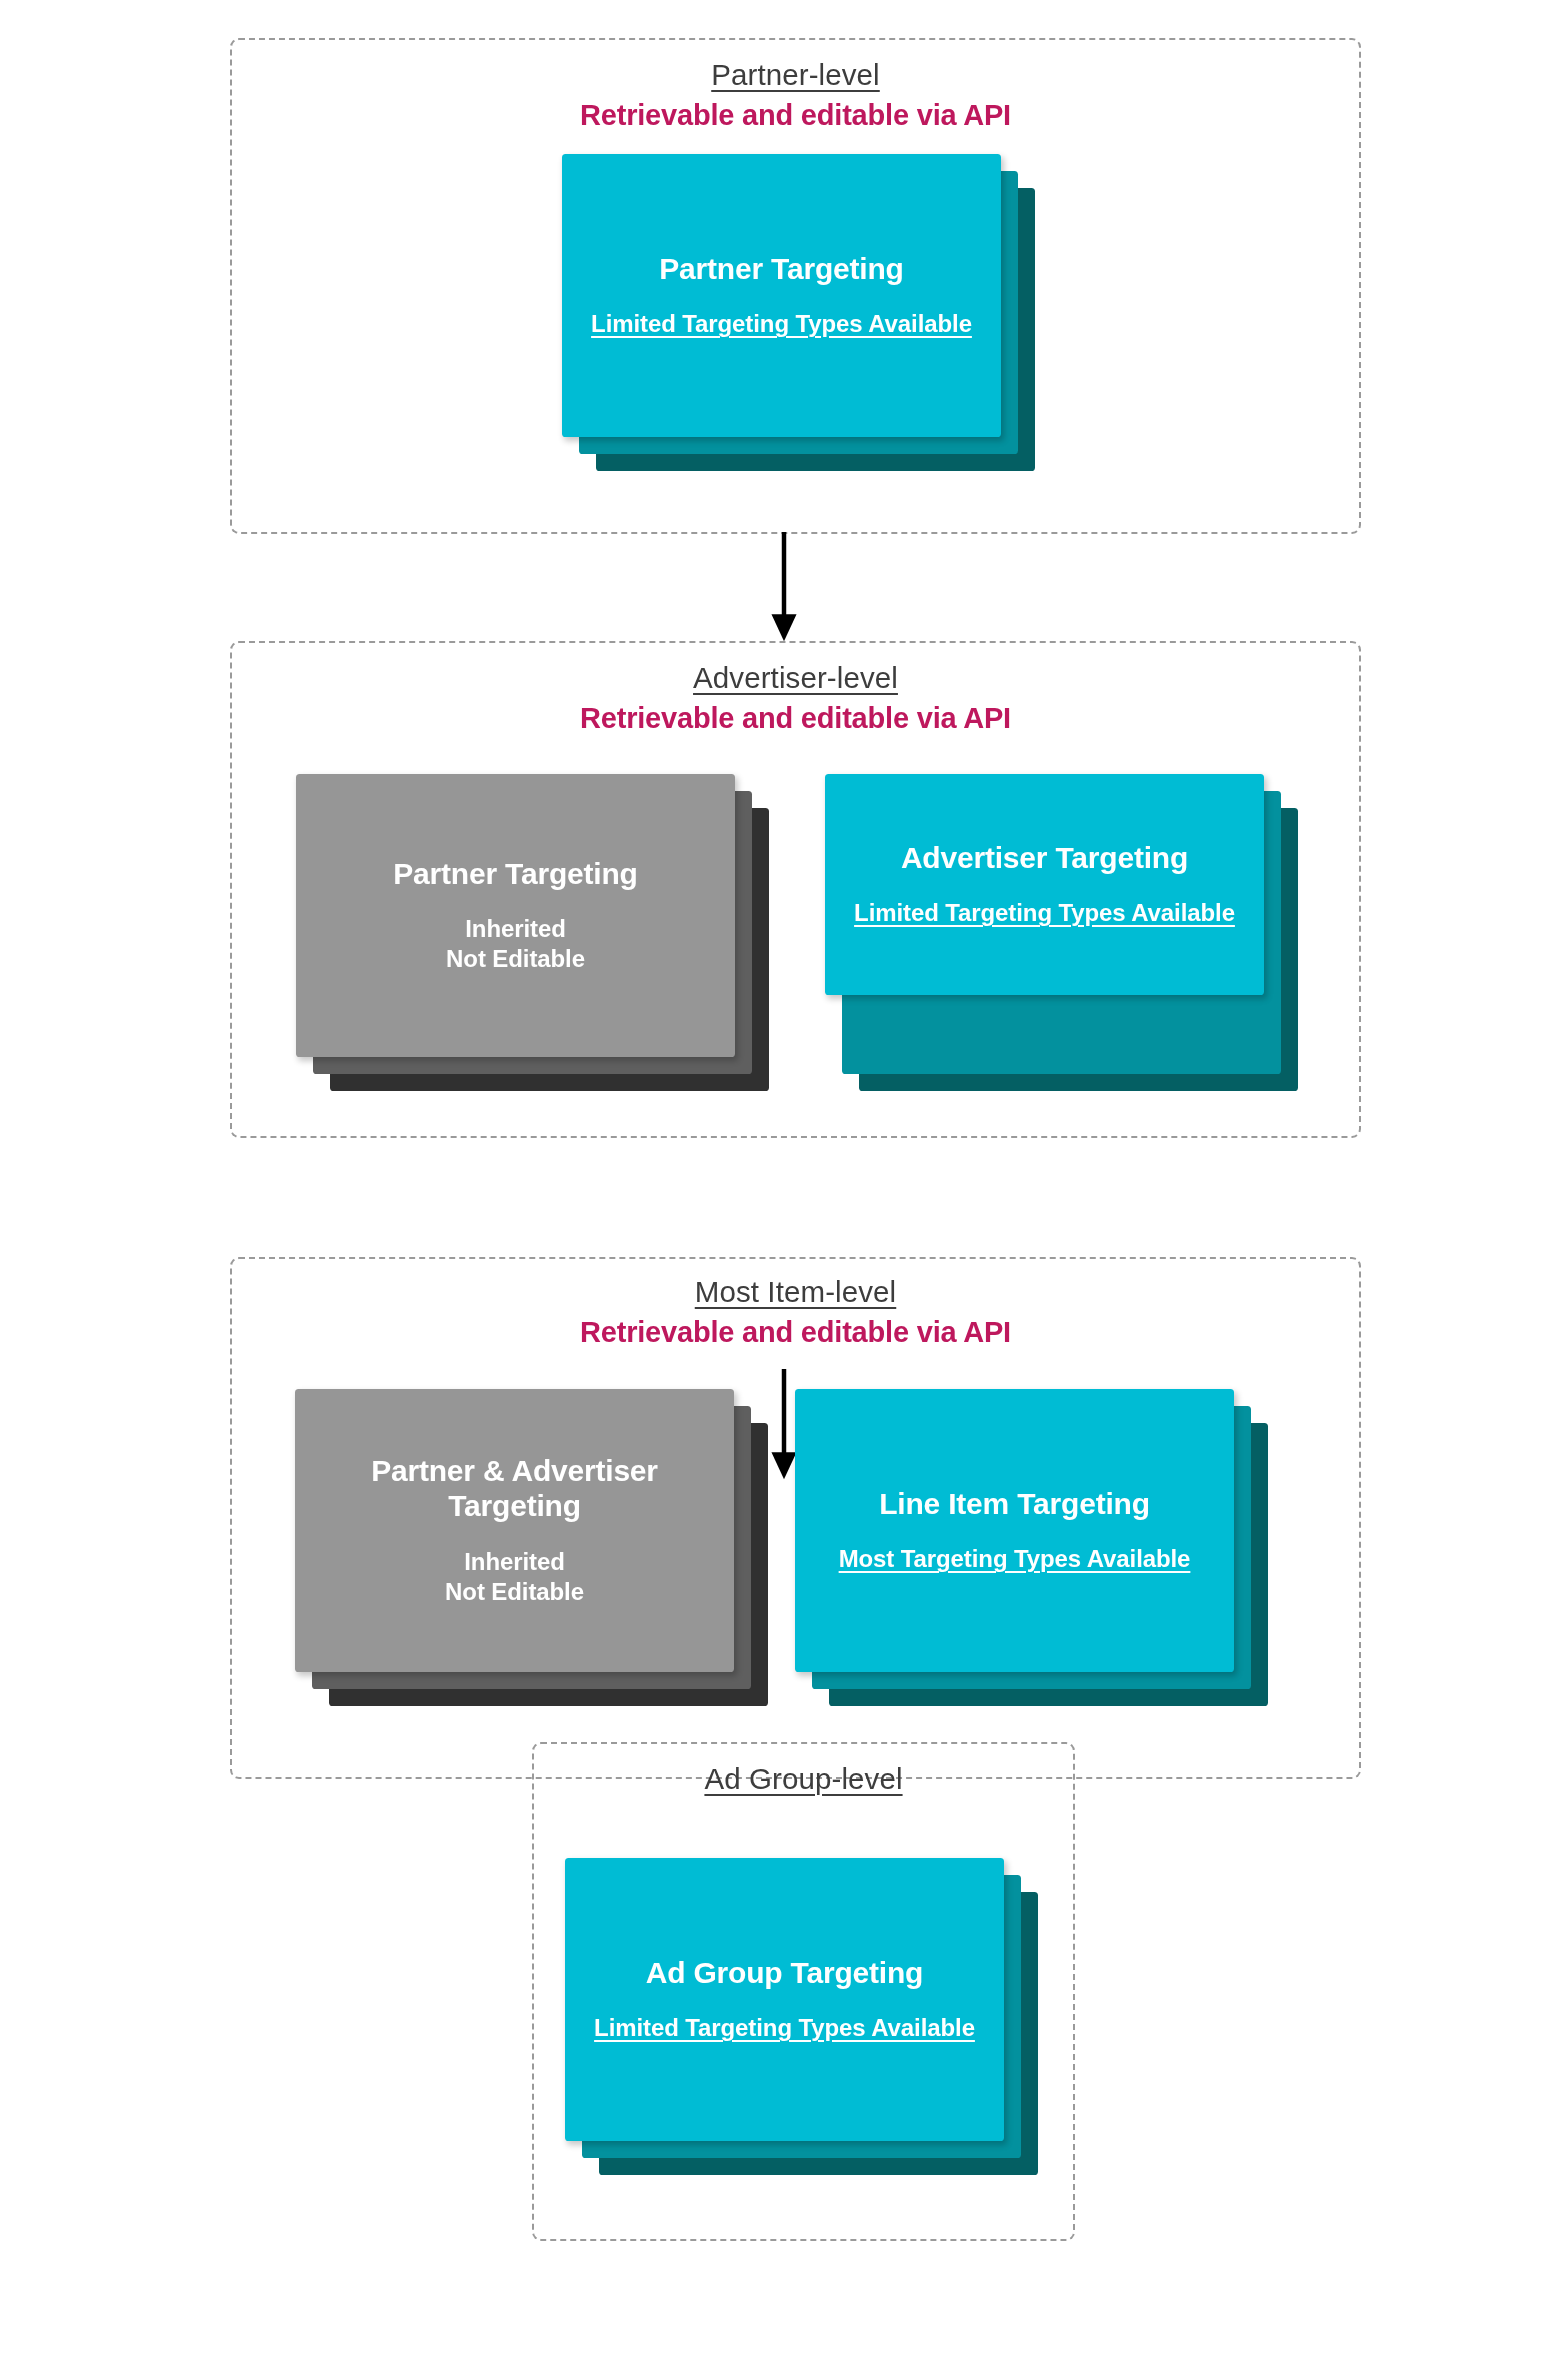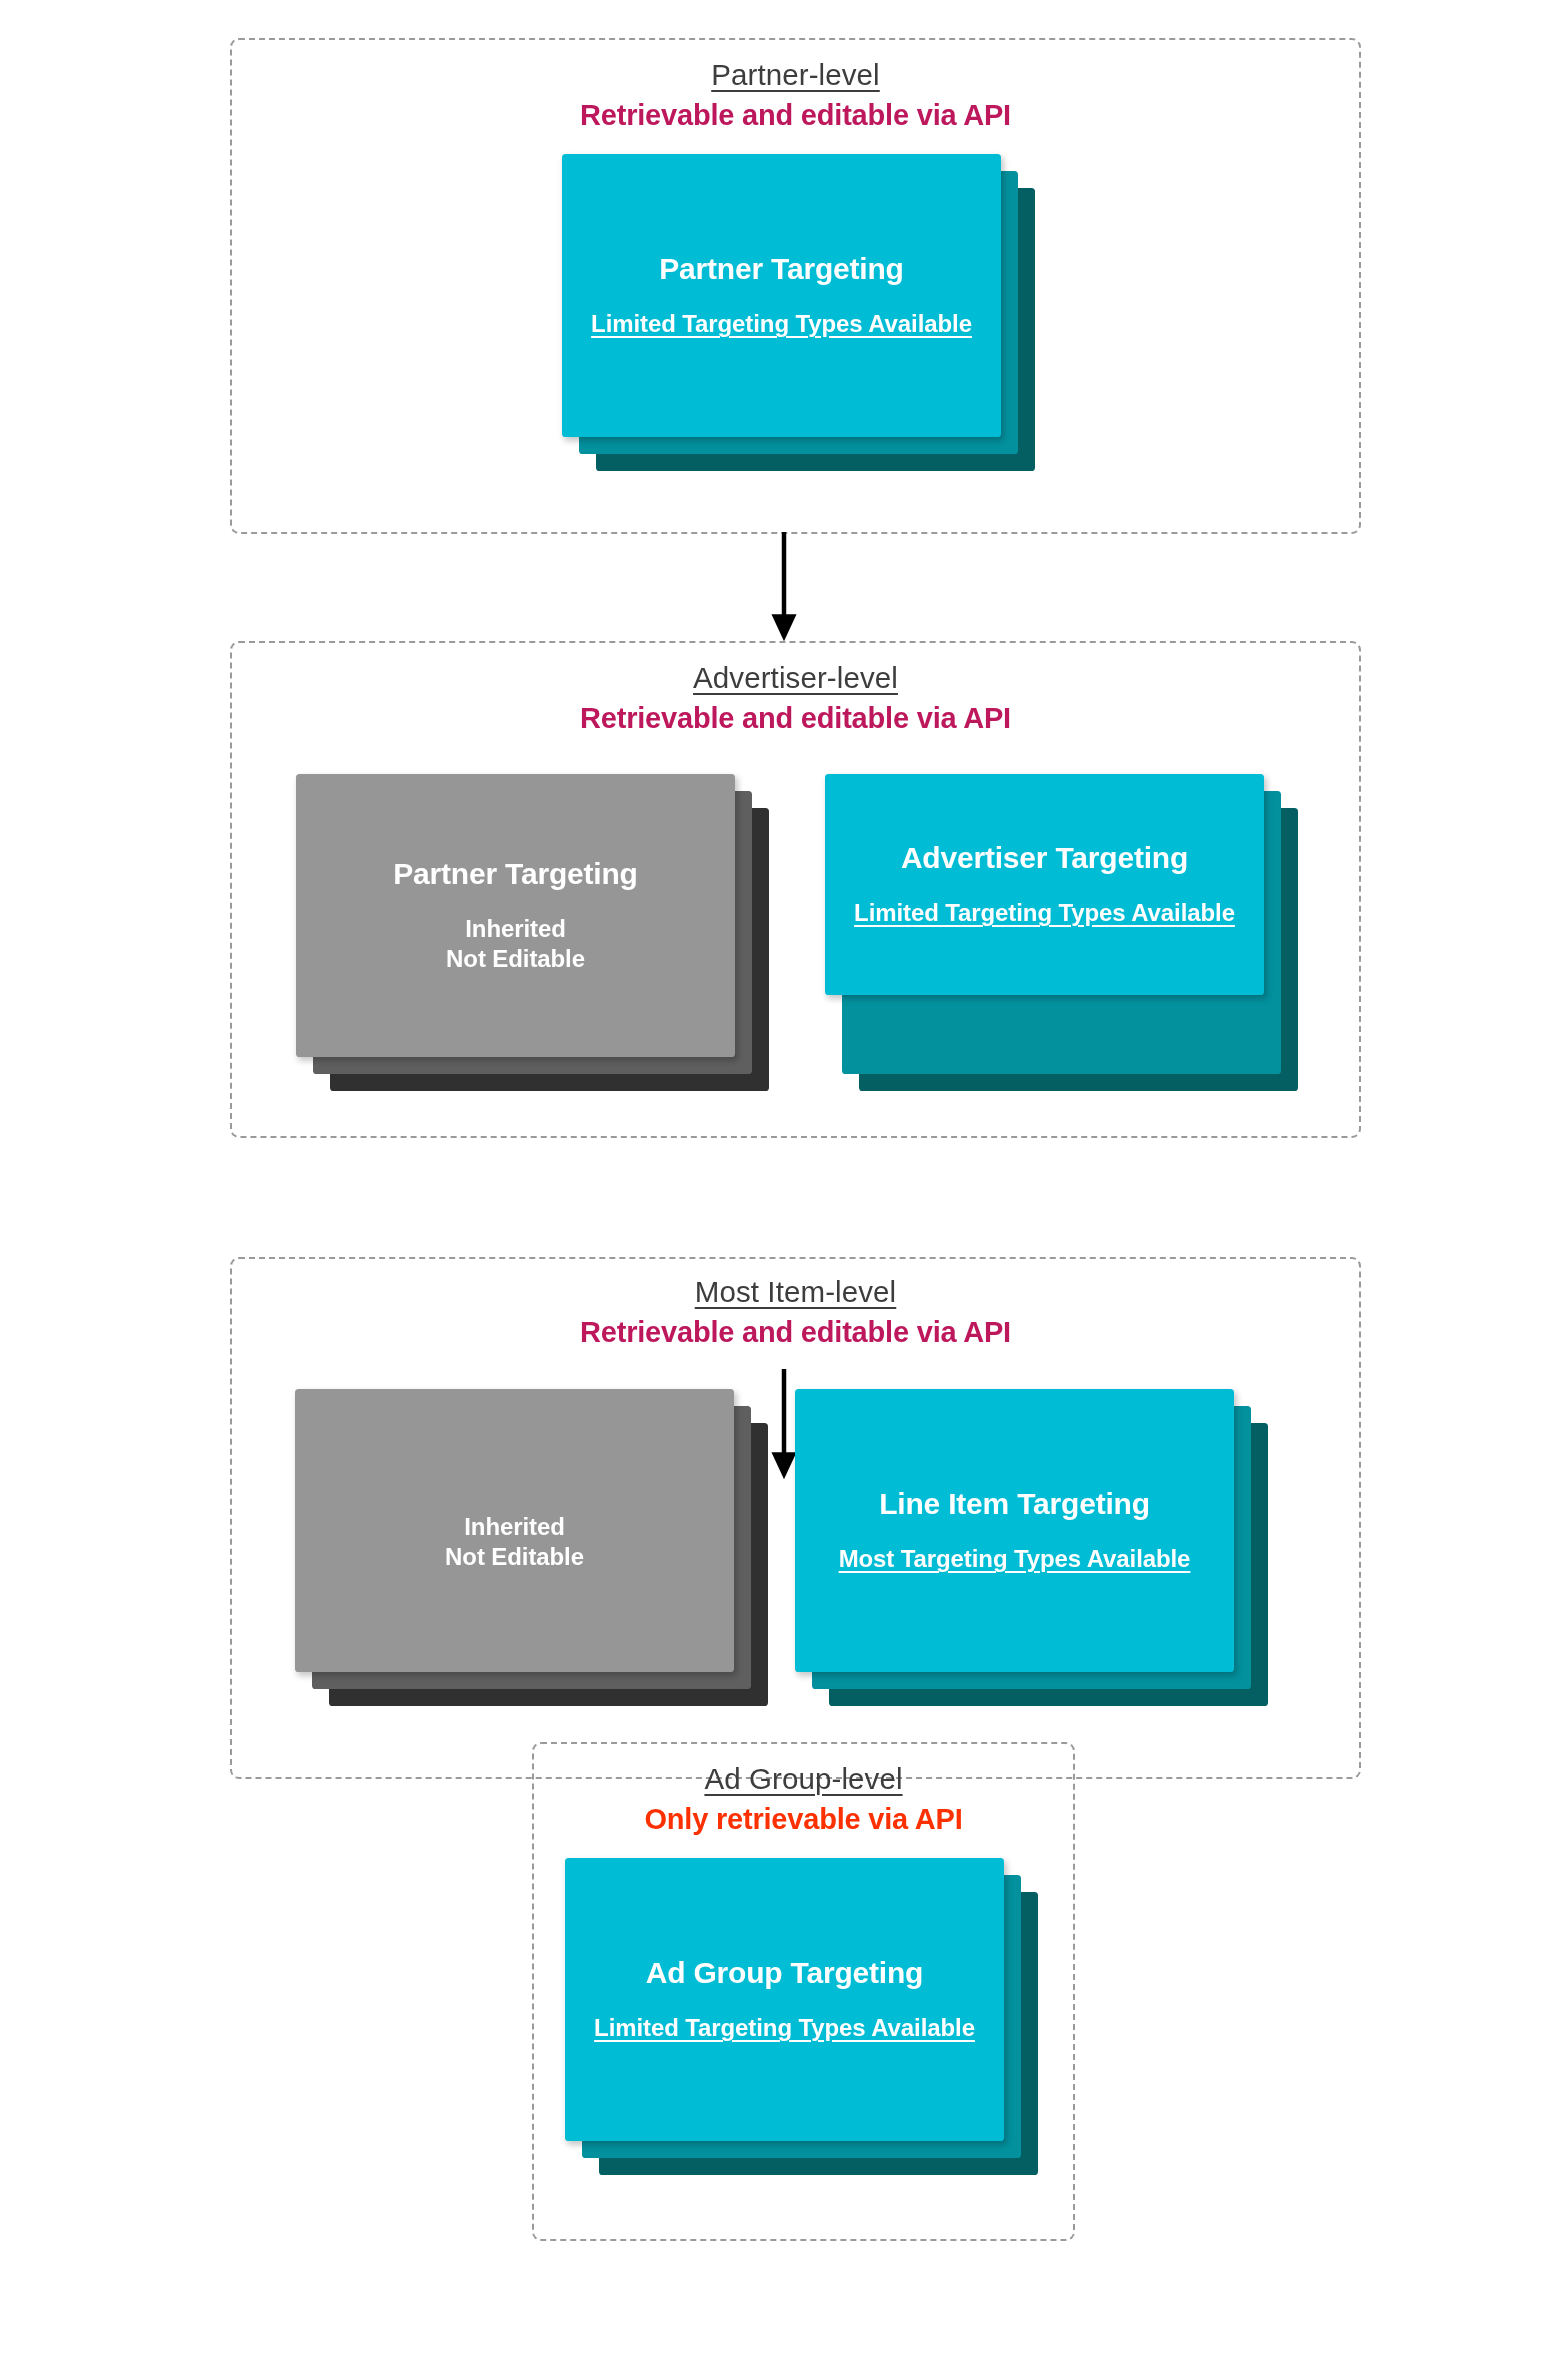--- a/index.html
+++ b/index.html
@@ -183,38 +183,38 @@
   <div class="panel" style="left:230px; top:1257px; width:1131px; height:522px; border-color:#9a9a9a;"></div>
   <div class="panel-header" style="position:absolute; left:230px; top:1275px; width:1131px;">
     <span class="level-name">Most Item-level</span>
     <span class="level-status">Retrievable and editable via API</span>
   </div>
 
   <div class="stack gray" style="left:295px; top:1389px; width:473px; height:317px;">
     <div class="layer back" style="width:439px; height:283px;"></div>
     <div class="layer mid" style="width:439px; height:283px;"></div>
     <div class="layer front" style="width:439px; height:283px;">
+      <div class="card-title">Partner &amp; Advertiser Targeting</div>
       <div class="card-sub" style="white-space:pre-line;">Inherited
 Not Editable</div>
     </div>
   </div>
 
   <div class="stack teal" style="left:795px; top:1389px; width:473px; height:317px;">
     <div class="layer back" style="width:439px; height:283px;"></div>
     <div class="layer mid" style="width:439px; height:283px;"></div>
     <div class="layer front" style="width:439px; height:283px;">
       <div class="card-title">Line Item Targeting</div>
       <div class="card-sub underlined">Most Targeting Types Available</div>
     </div>
   </div>
 
   <div class="panel" style="left:532px; top:1742px; width:543px; height:499px;">
     <div class="panel-header" style="top:18px;">
       <span class="level-name">Ad Group-level</span>
-      <span class="level-status alert">Only retrievable via API</span>
     </div>
 
     <div class="stack teal" style="left:31px; top:114px; width:473px; height:317px;">
       <div class="layer back" style="width:439px; height:283px;"></div>
       <div class="layer mid" style="width:439px; height:283px;"></div>
       <div class="layer front" style="width:439px; height:283px;">
         <div class="card-title">Ad Group Targeting</div>
         <div class="card-sub underlined">Limited Targeting Types Available</div>
       </div>
     </div>

